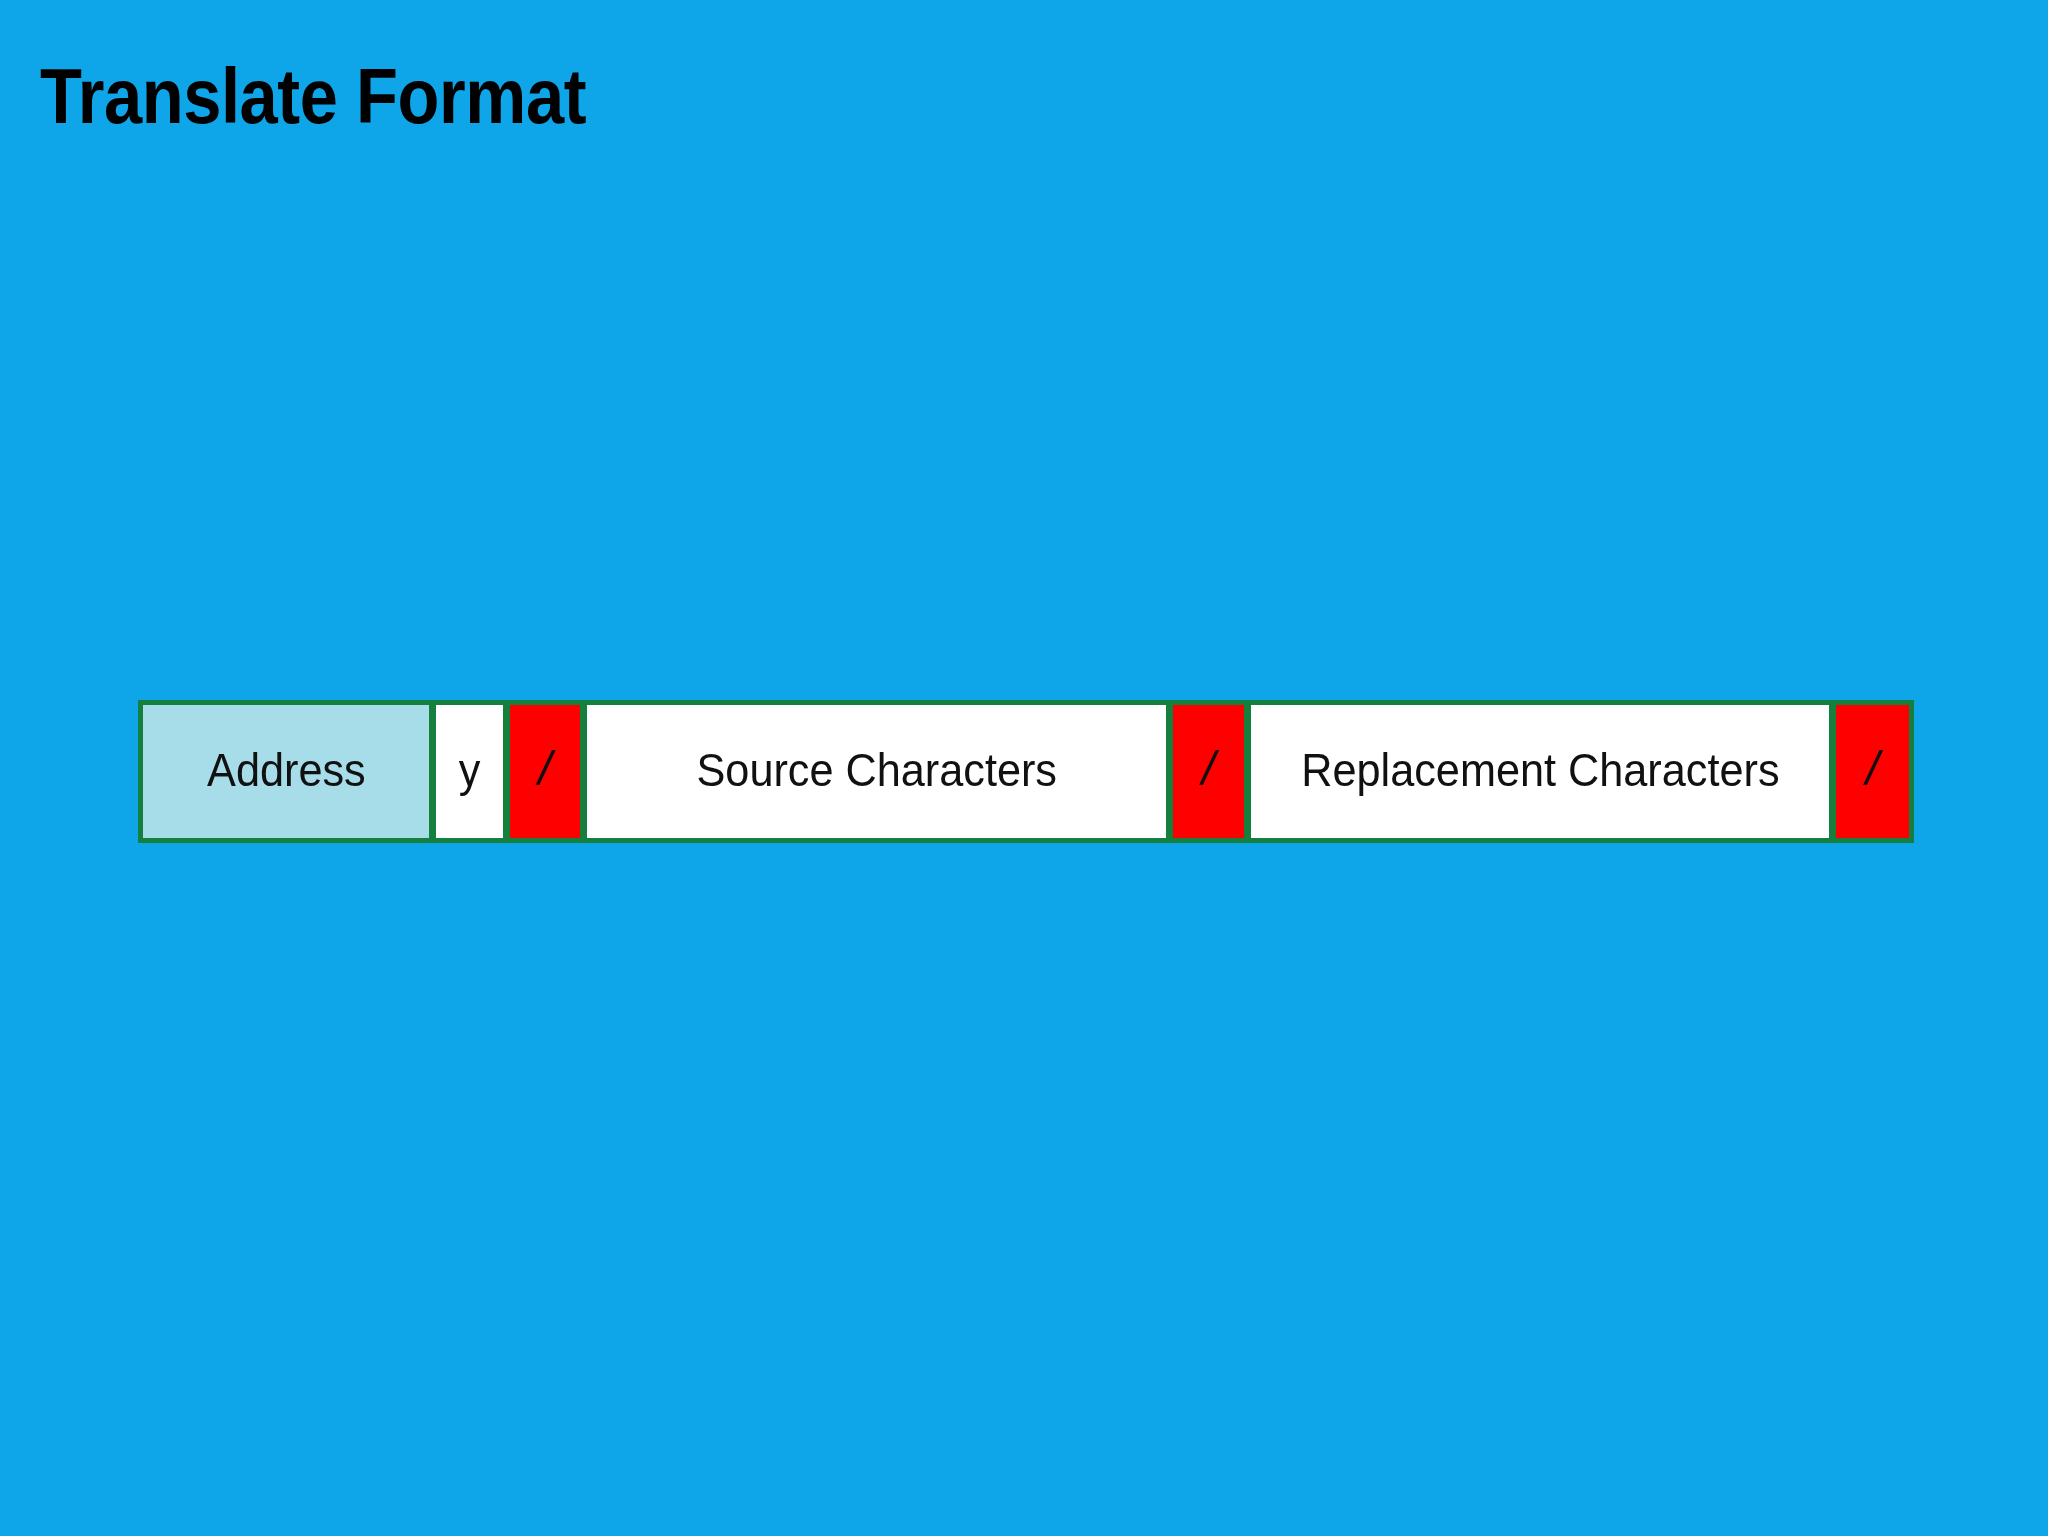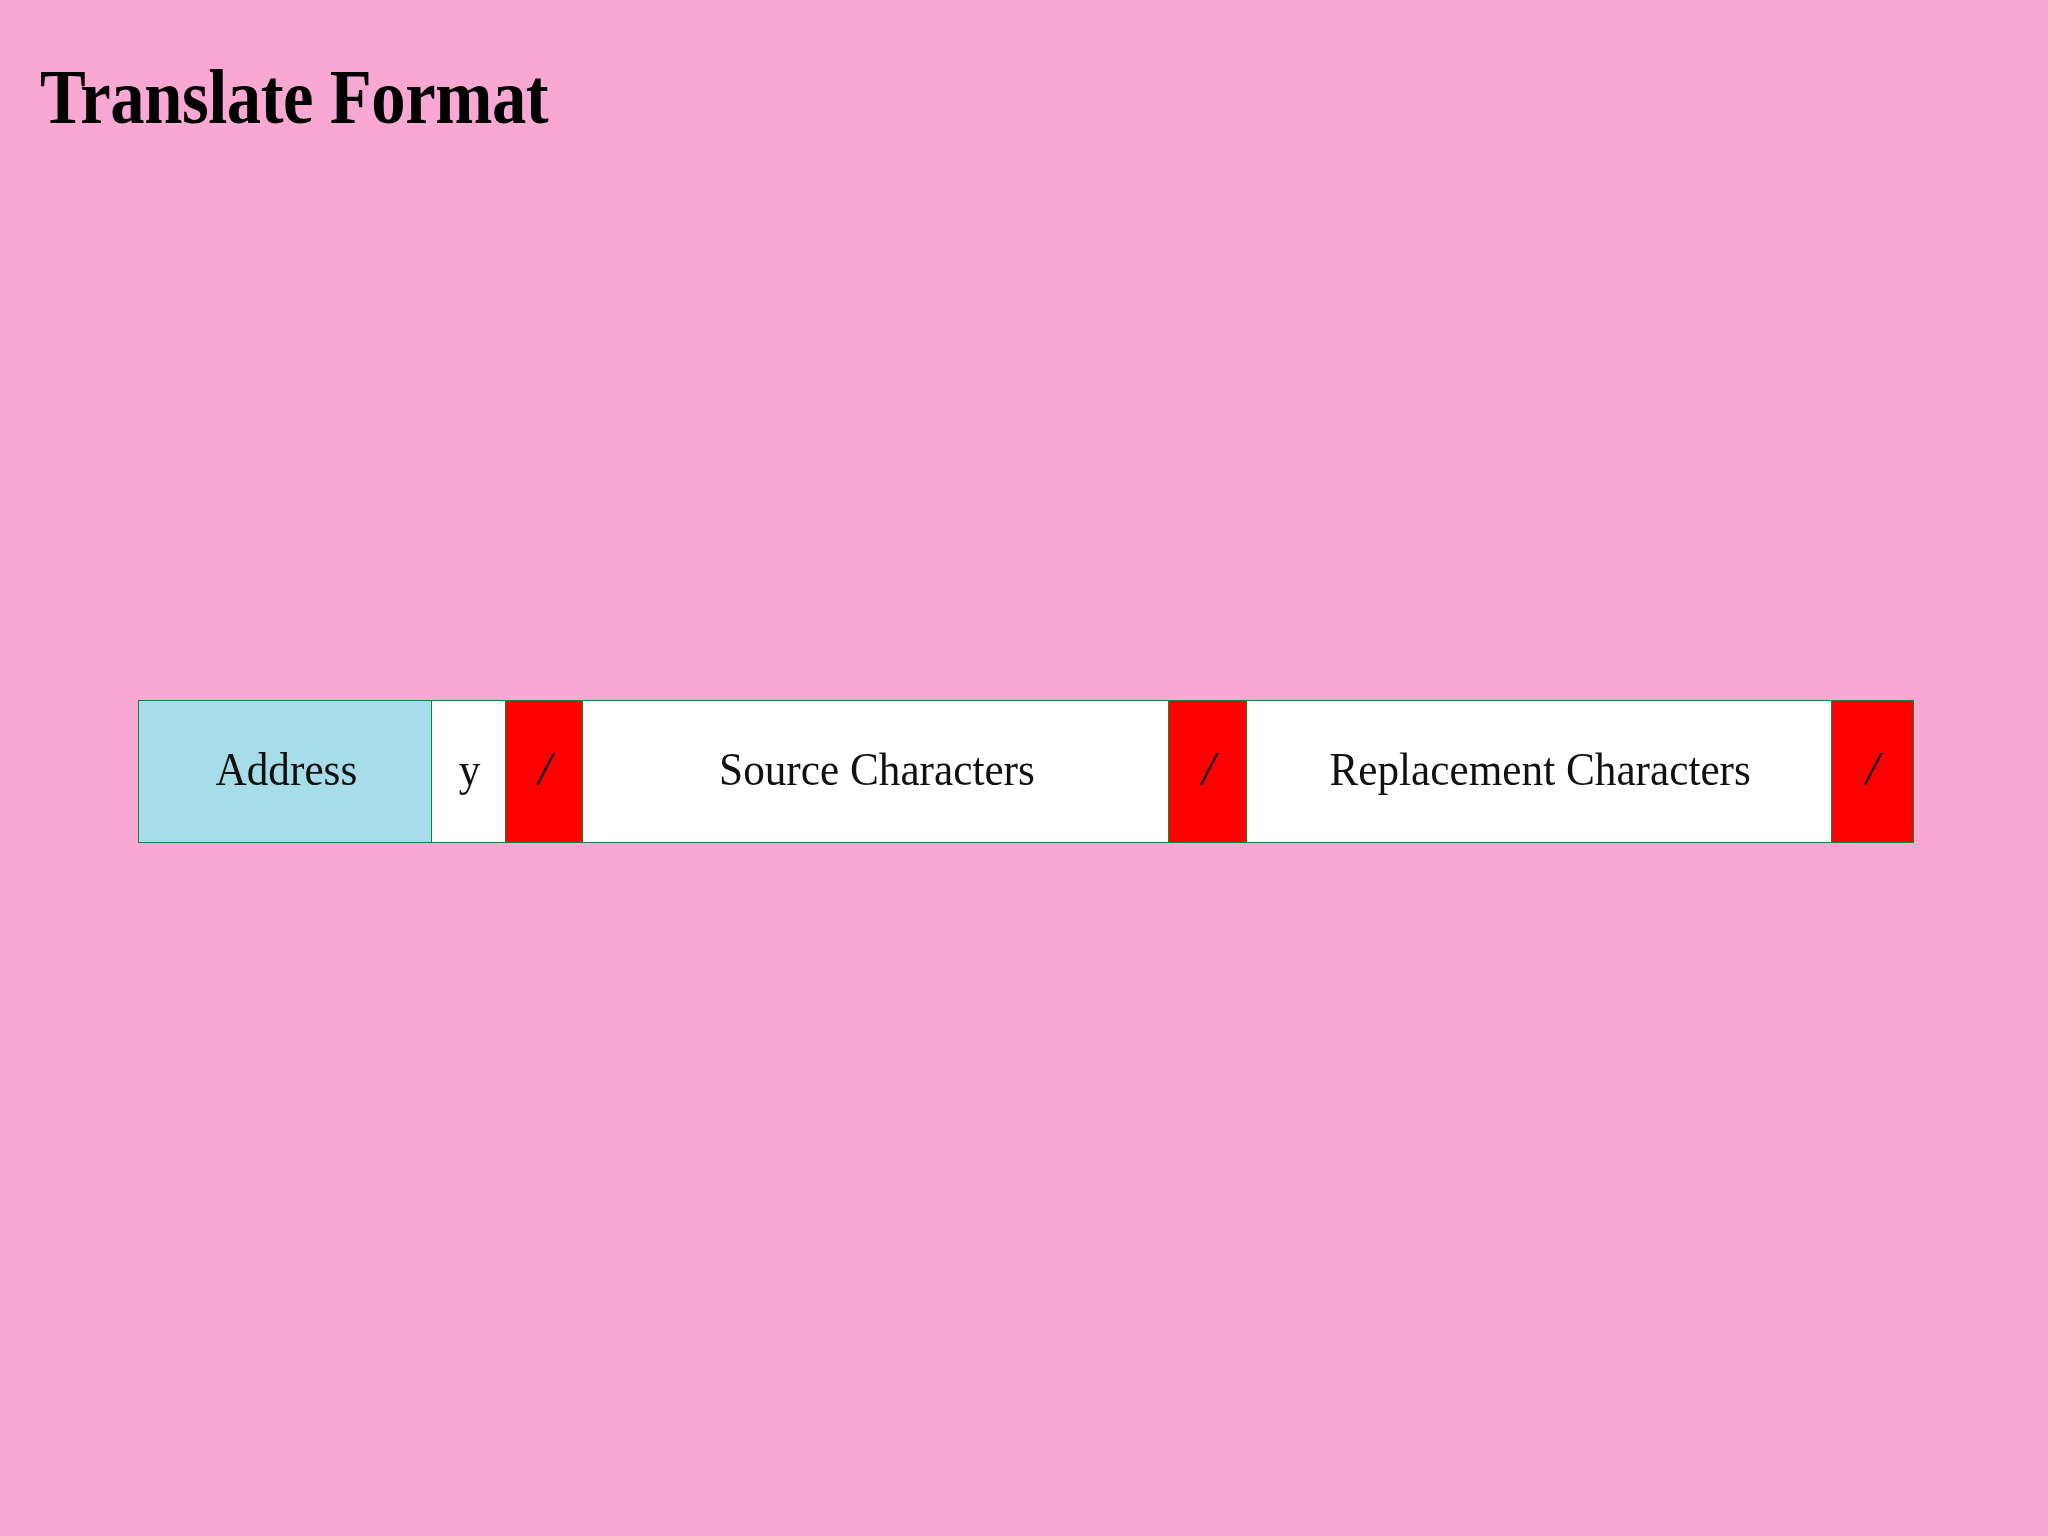--- a/index.html
+++ b/index.html
@@ -14,22 +14,21 @@
     position: relative;
     overflow: hidden;
     font-family: "Liberation Sans", "DejaVu Sans", sans-serif;
     -webkit-font-smoothing: antialiased;
   }
 
   
   .slide {
     position: absolute;
     inset: 0;
-    background: #f9a8d4;
-    font-family: Liberation Serif, serif;
+    background: #0ea5e9;
   }
 
   
   .slide-title {
     position: absolute;
     left: 40px;
     top: 56px;
     width: 1900px;
     font-size: 78px;
     line-height: 1.05;
@@ -51,21 +50,21 @@
     display: flex;
     align-items: stretch;
     box-sizing: border-box;
   }
 
   .seg {
     box-sizing: border-box;
     display: flex;
     align-items: center;
     justify-content: center;
-    border: 1px solid #15803d;
+    border: 5px solid #15803d;
     margin-left: -3px;
     color: #111111;
     font-size: 46px;
     font-weight: 400;
     letter-spacing: 0px;
     white-space: nowrap;
     transform-origin: center center;
   }
   .seg:first-child {
     margin-left: 0;

